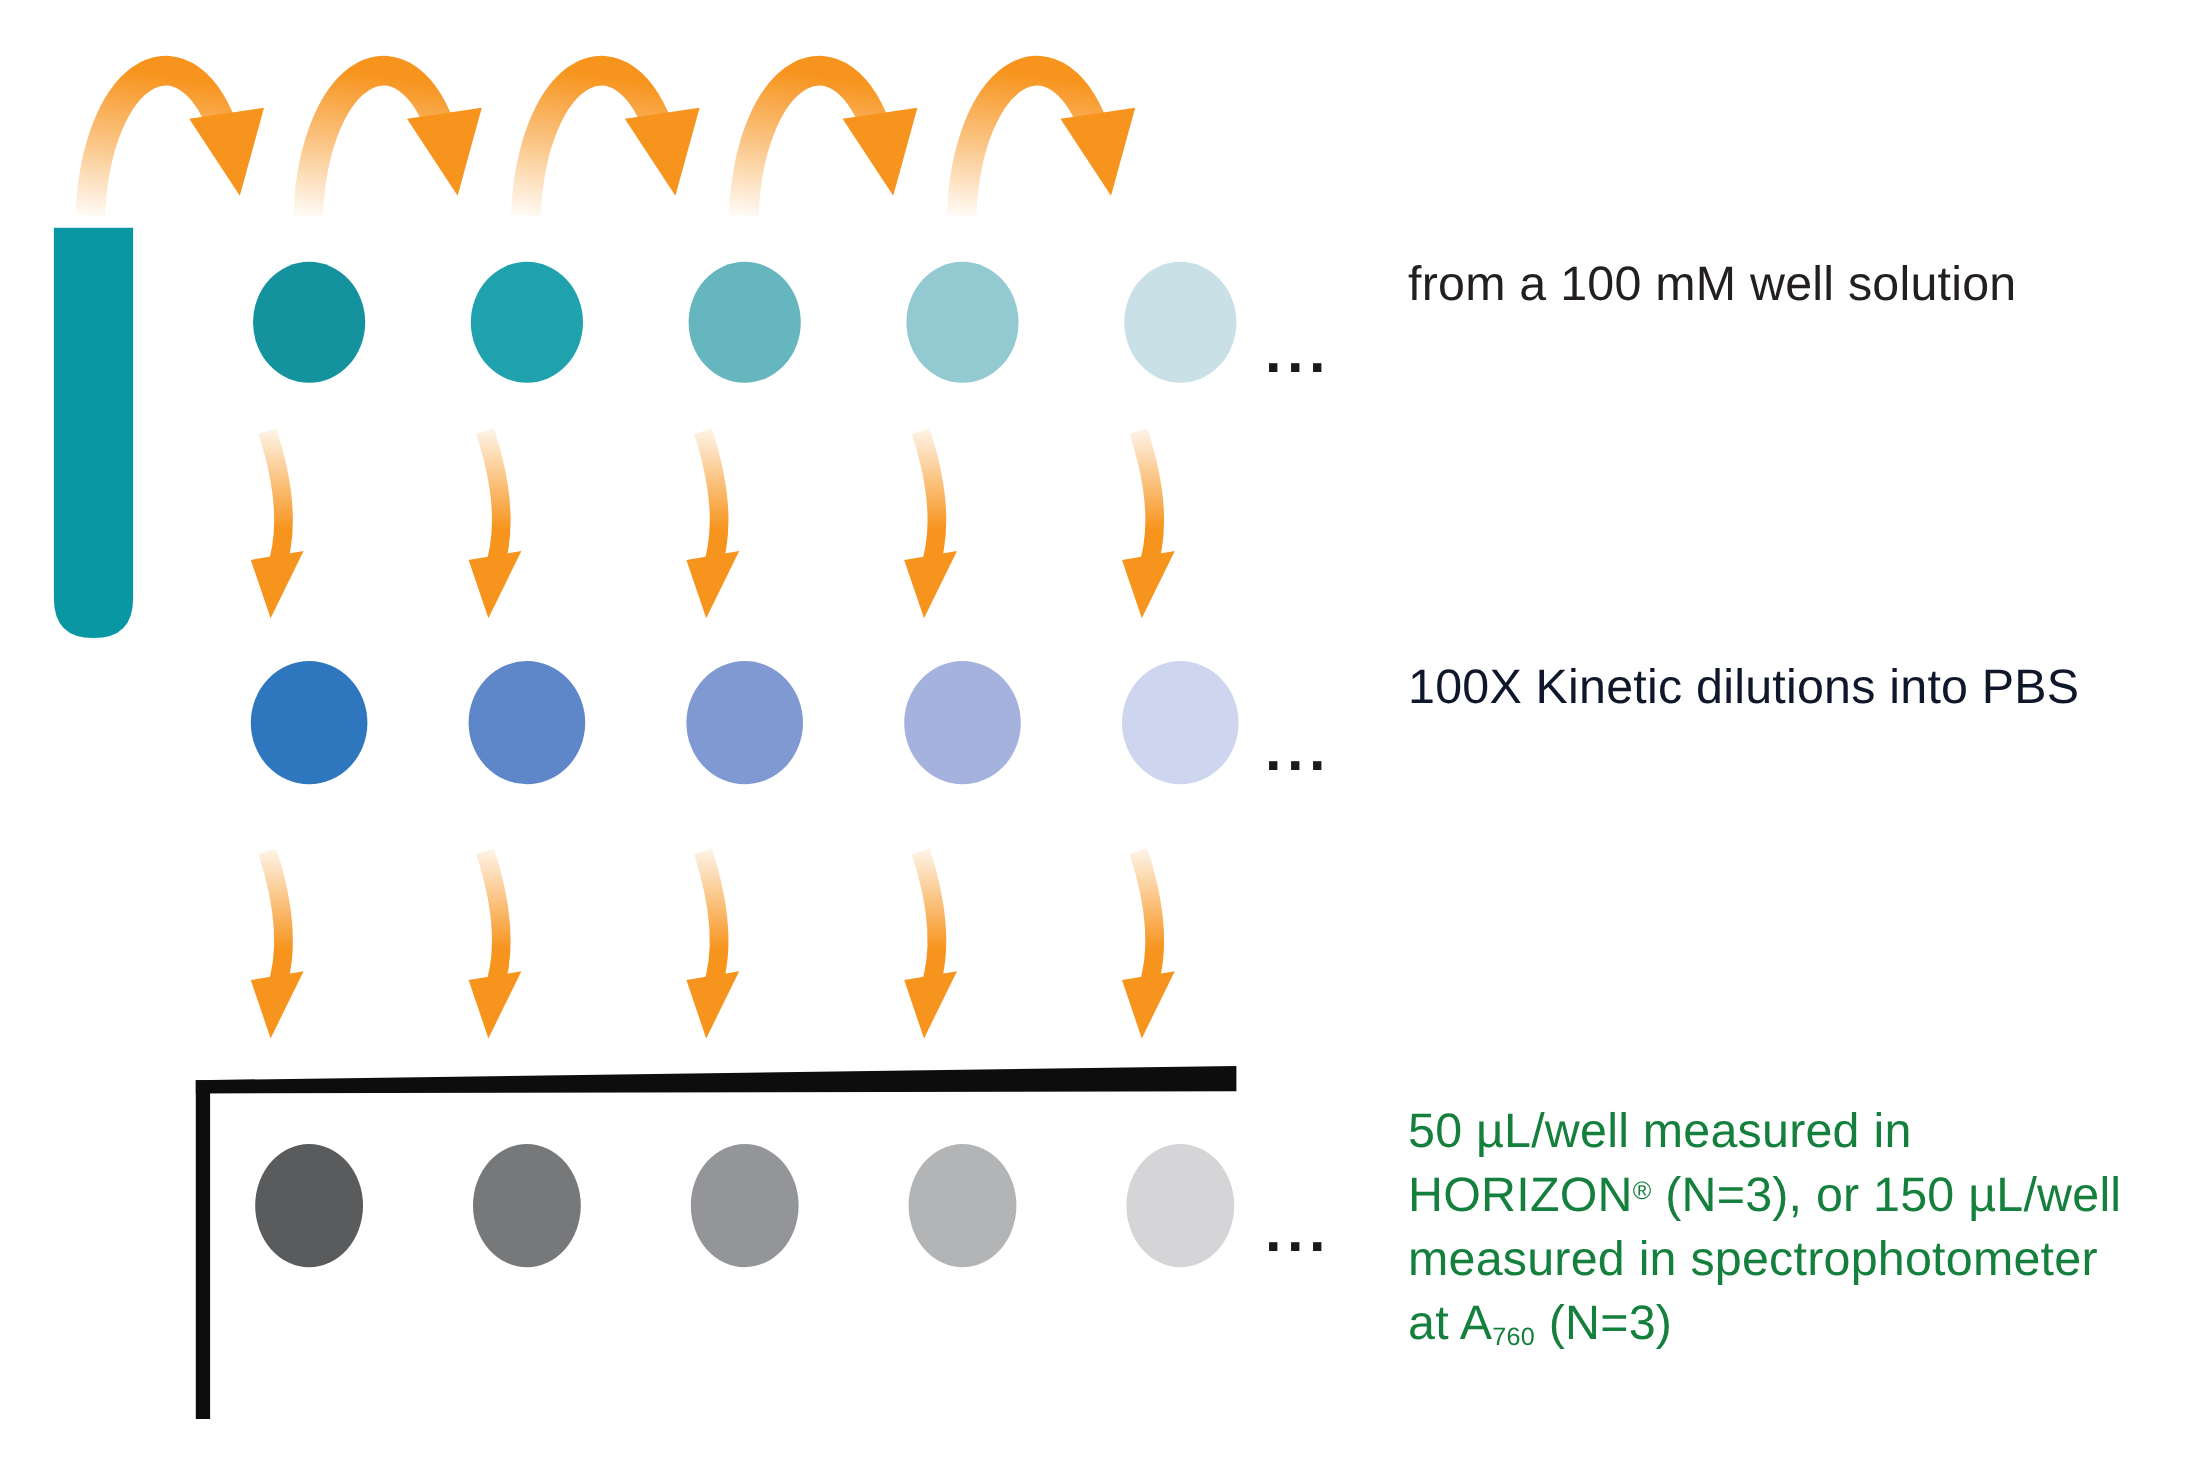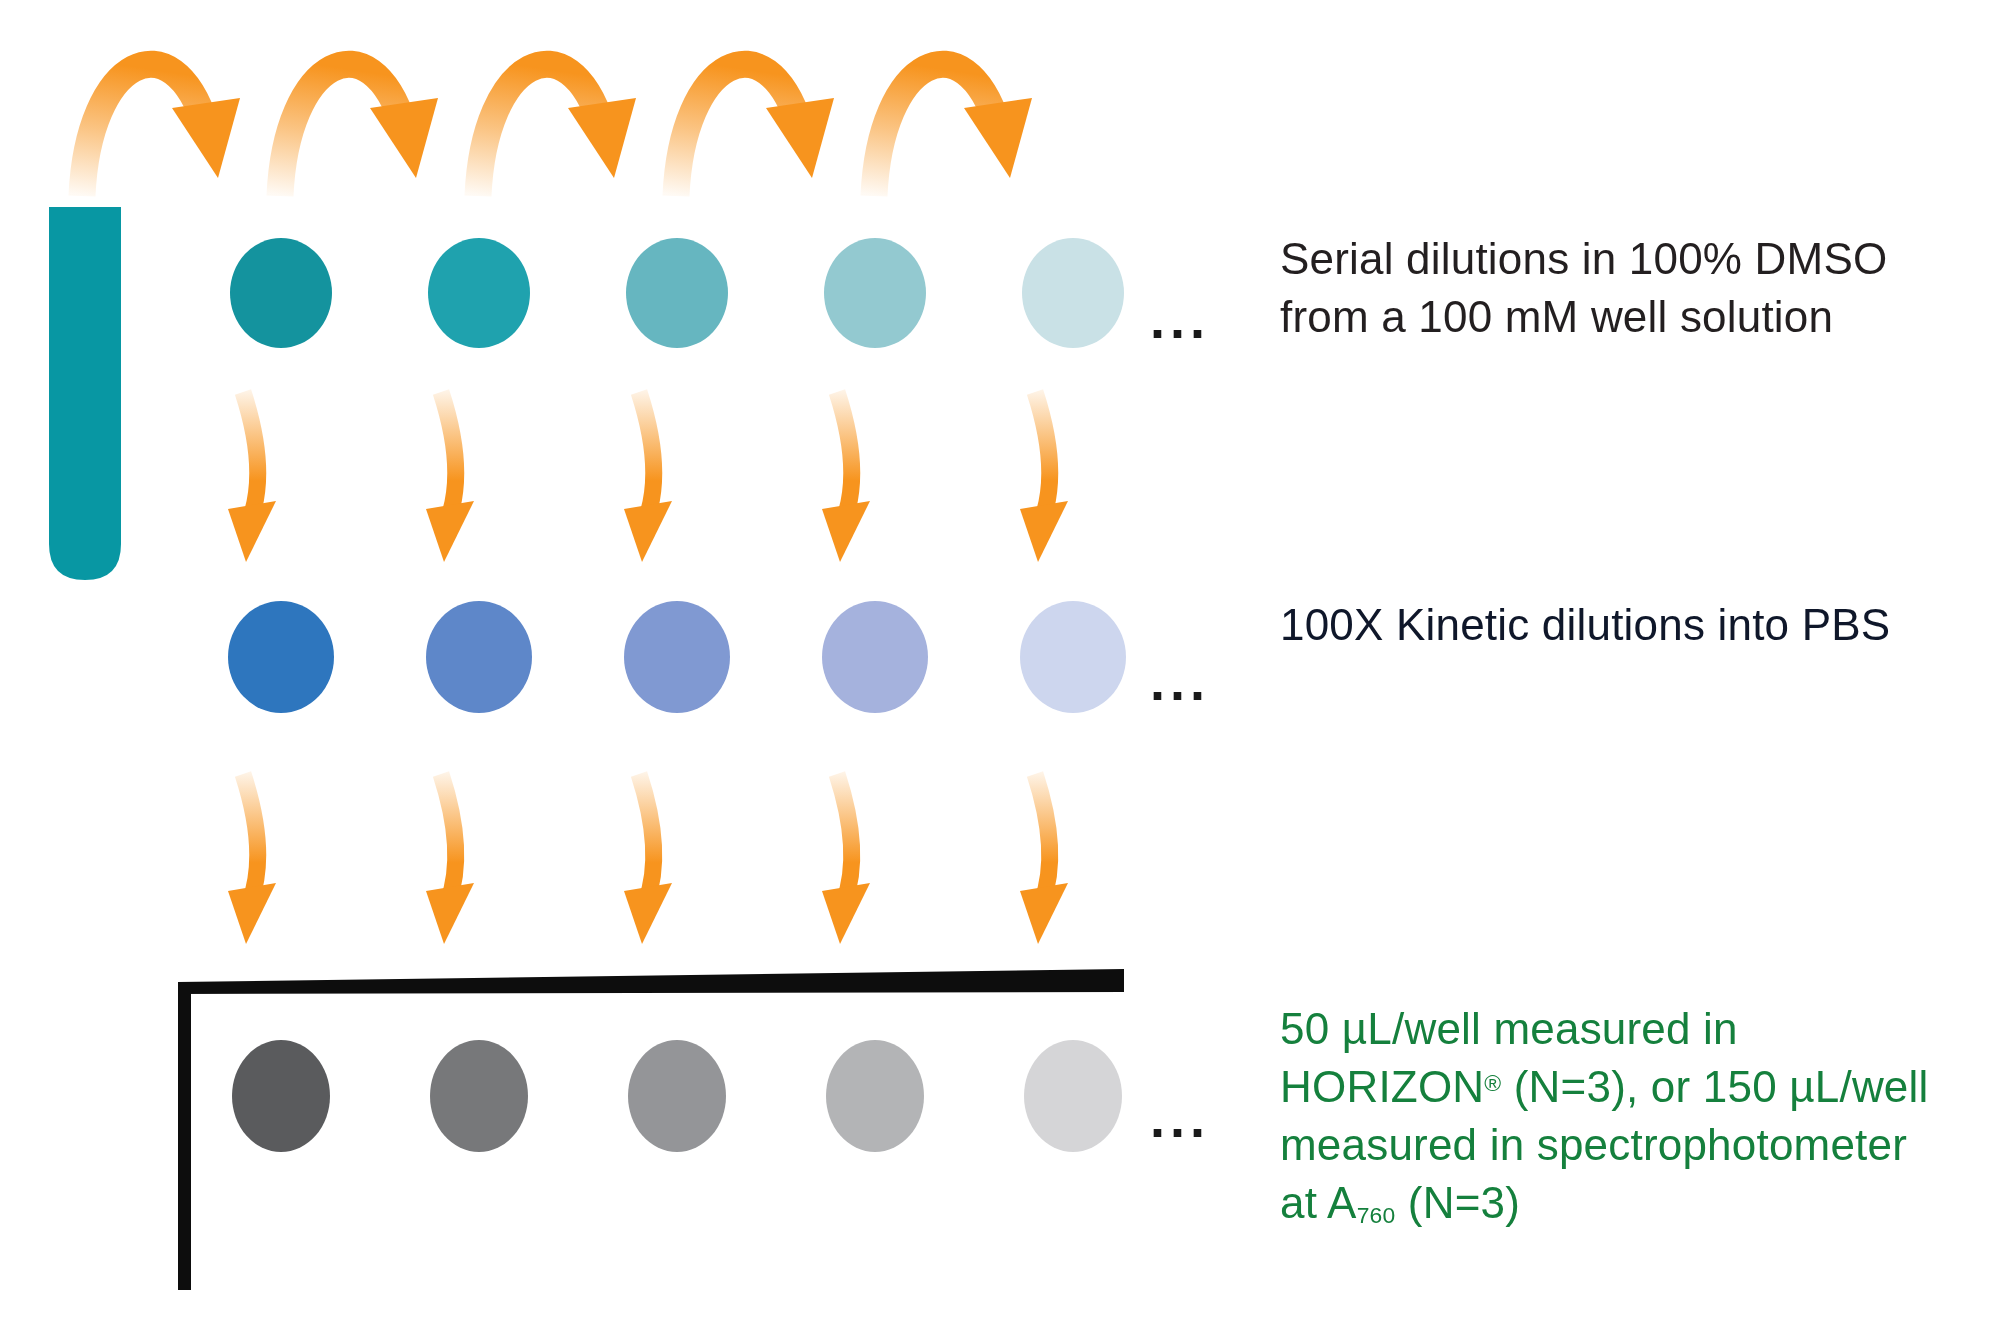--- a/index.html
+++ b/index.html
@@ -134,21 +134,20 @@
           <polygon points="-15,119 33,111 3,172" fill="#F7941E"></polygon>
         </g>
       </g>
       <g>
         <polygon points="178,982 1124,969 1124,992 178,994" fill="#0D0D0D"></polygon>
         <rect x="178" y="982" width="13" height="308" fill="#0D0D0D"></rect>
       </g>
     </svg>
 
   <div class="caption" id="cap1" style="color: rgb(35, 31, 32);">
-    <div class="cap-line">Serial dilutions in 100% DMSO</div>
     <div class="cap-line">from a 100 mM well solution</div>
   </div>
 
   <div class="caption" id="cap2" style="color: #0f172a;">
     <div class="cap-line">100X Kinetic dilutions into PBS</div>
   </div>
 
   <div class="caption" id="cap3" style="color: #15803d;">
     <div class="cap-line">50 µL/well measured in</div>
     <div class="cap-line"><span>HORIZON</span><sup>®</sup><span> (N=3), or 150 µL/well</span></div>

